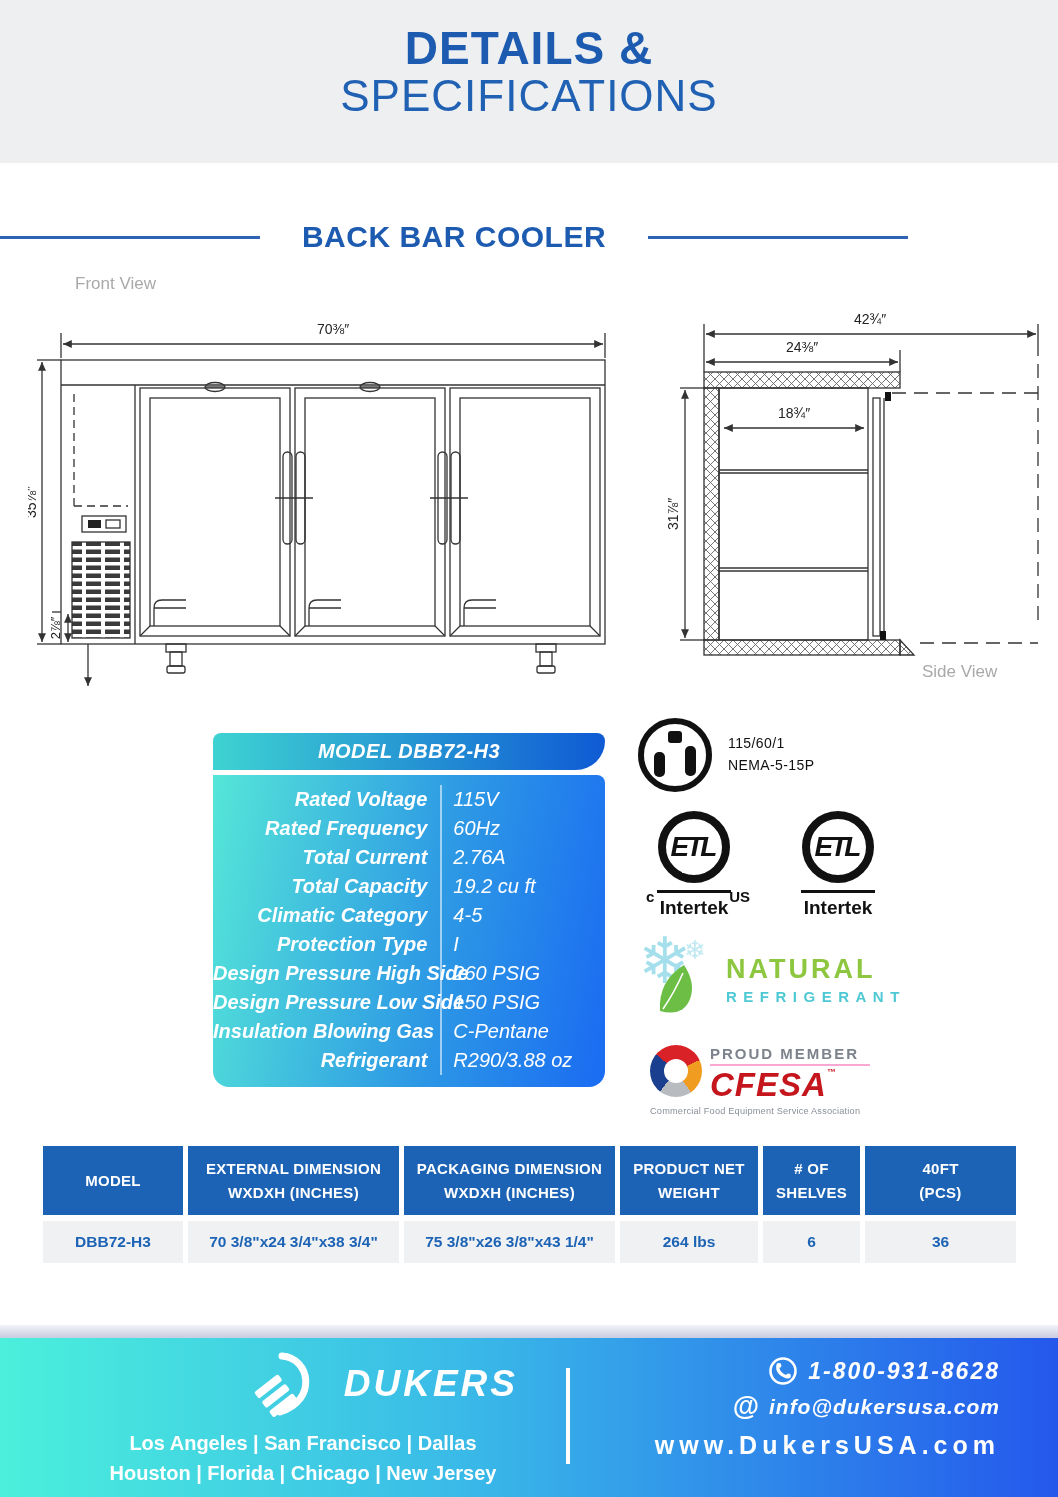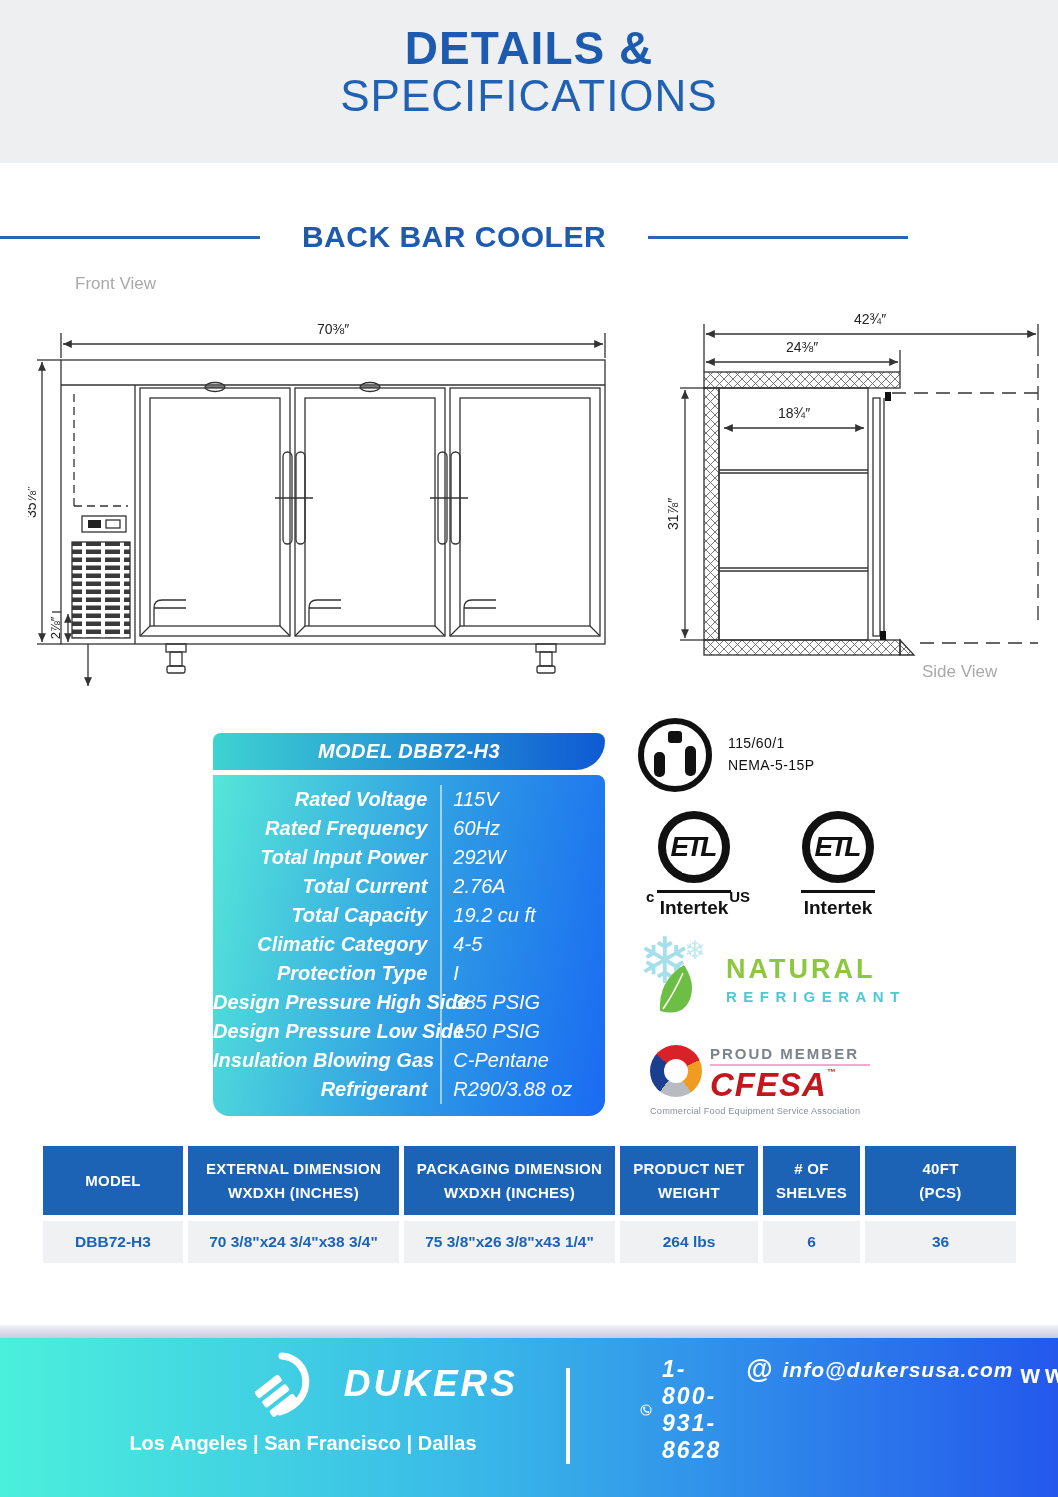--- a/index.html
+++ b/index.html
@@ -95,22 +95,22 @@
   
   .pre-footer{position:absolute;left:0;top:1325px;width:1058px;height:13px;
               background:linear-gradient(180deg,#f2f3f9,#c9cbe0);}
   .footer{position:absolute;left:0;top:1338px;width:1058px;height:159px;
           background:linear-gradient(90deg,#4bf0dc 0%,#39b8e8 45%,#2458ec 100%);color:#fff;}
   .f-left{position:absolute;left:88px;top:12px;width:430px;text-align:center;}
   .f-logo-row{display:flex;align-items:center;justify-content:flex-end;gap:28px;}
   .f-brand{font-size:37px;font-weight:800;font-style:italic;letter-spacing:3px;}
   .f-cities{margin-top:10px;font-size:20px;font-weight:700;line-height:1.5;white-space:nowrap;}
   .f-divider{position:absolute;left:566px;top:30px;width:4px;height:96px;background:#fff;}
-  .f-right{position:absolute;left:640px;top:18px;width:360px;display:flex;flex-direction:row;
-           align-items:flex-start;gap:7px;}
+  .f-right{position:absolute;left:640px;top:18px;width:360px;display:flex;flex-direction:column;
+           align-items:flex-end;gap:7px;}
   .f-line{display:flex;align-items:center;gap:10px;}
   .f-phone{font-size:23px;font-weight:800;font-style:italic;letter-spacing:2px;}
   .f-at{font-size:27px;font-weight:800;line-height:1;}
   .f-email{font-size:21px;font-weight:700;font-style:italic;letter-spacing:1px;}
   .f-web{font-size:25px;font-weight:700;letter-spacing:5px;margin-top:4px;}
 </style>
 </head>
 <body>
 
 <div class="page">
@@ -252,42 +252,38 @@
       <div class="spec-div"></div>
       <div class="spec-row">
         <div class="spec-lab">Rated Voltage</div>
         <div class="spec-val">115V</div>
       </div>
       <div class="spec-row">
         <div class="spec-lab">Rated Frequency</div>
         <div class="spec-val">60Hz</div>
       </div>
       <div class="spec-row">
-        <div class="spec-lab">Total Input Power</div>
-        <div class="spec-val">292W</div>
-      </div>
-      <div class="spec-row">
         <div class="spec-lab">Total Current</div>
         <div class="spec-val">2.76A</div>
       </div>
       <div class="spec-row">
         <div class="spec-lab">Total Capacity</div>
         <div class="spec-val">19.2 cu ft</div>
       </div>
       <div class="spec-row">
         <div class="spec-lab">Climatic Category</div>
         <div class="spec-val">4-5</div>
       </div>
       <div class="spec-row">
         <div class="spec-lab">Protection Type</div>
         <div class="spec-val">I</div>
       </div>
       <div class="spec-row">
         <div class="spec-lab">Design Pressure High Side</div>
-        <div class="spec-val">385 PSIG</div>
+        <div class="spec-val">260 PSIG</div>
       </div>
       <div class="spec-row">
         <div class="spec-lab">Design Pressure Low Side</div>
         <div class="spec-val">150 PSIG</div>
       </div>
       <div class="spec-row">
         <div class="spec-lab">Insulation Blowing Gas</div>
         <div class="spec-val">C-Pentane</div>
       </div>
       <div class="spec-row">
@@ -399,20 +395,21 @@
             <rect x="4" y="26" width="30" height="8" rx="2"></rect>
             <rect x="4" y="38" width="30" height="8" rx="2"></rect>
             <rect x="4" y="50" width="30" height="8" rx="2"></rect>
           </g>
           <path d="M28 6 C56 8 64 50 26 62" stroke="#fff" stroke-width="7" fill="none" stroke-linecap="round"></path>
         </svg>
         <div class="f-brand">DUKERS</div>
       </div>
       <div class="f-cities">
         <div>Los Angeles | San Francisco | Dallas</div>
+        <div>Houston | Florida | Chicago | New Jersey</div>
       </div>
     </div>
     <div class="f-divider"></div>
     <div class="f-right">
       <div class="f-line">
         <svg width="30" height="30" viewBox="0 0 30 30">
           <circle cx="15" cy="15" r="12.5" stroke="#fff" stroke-width="2.6" fill="none"></circle>
           <path d="M10 9 q-2 8 9 12" stroke="#fff" stroke-width="3" fill="none" stroke-linecap="round"></path>
           <circle cx="11" cy="9.5" r="2.4" fill="#fff"></circle>
           <circle cx="20.5" cy="20" r="2.4" fill="#fff"></circle>

